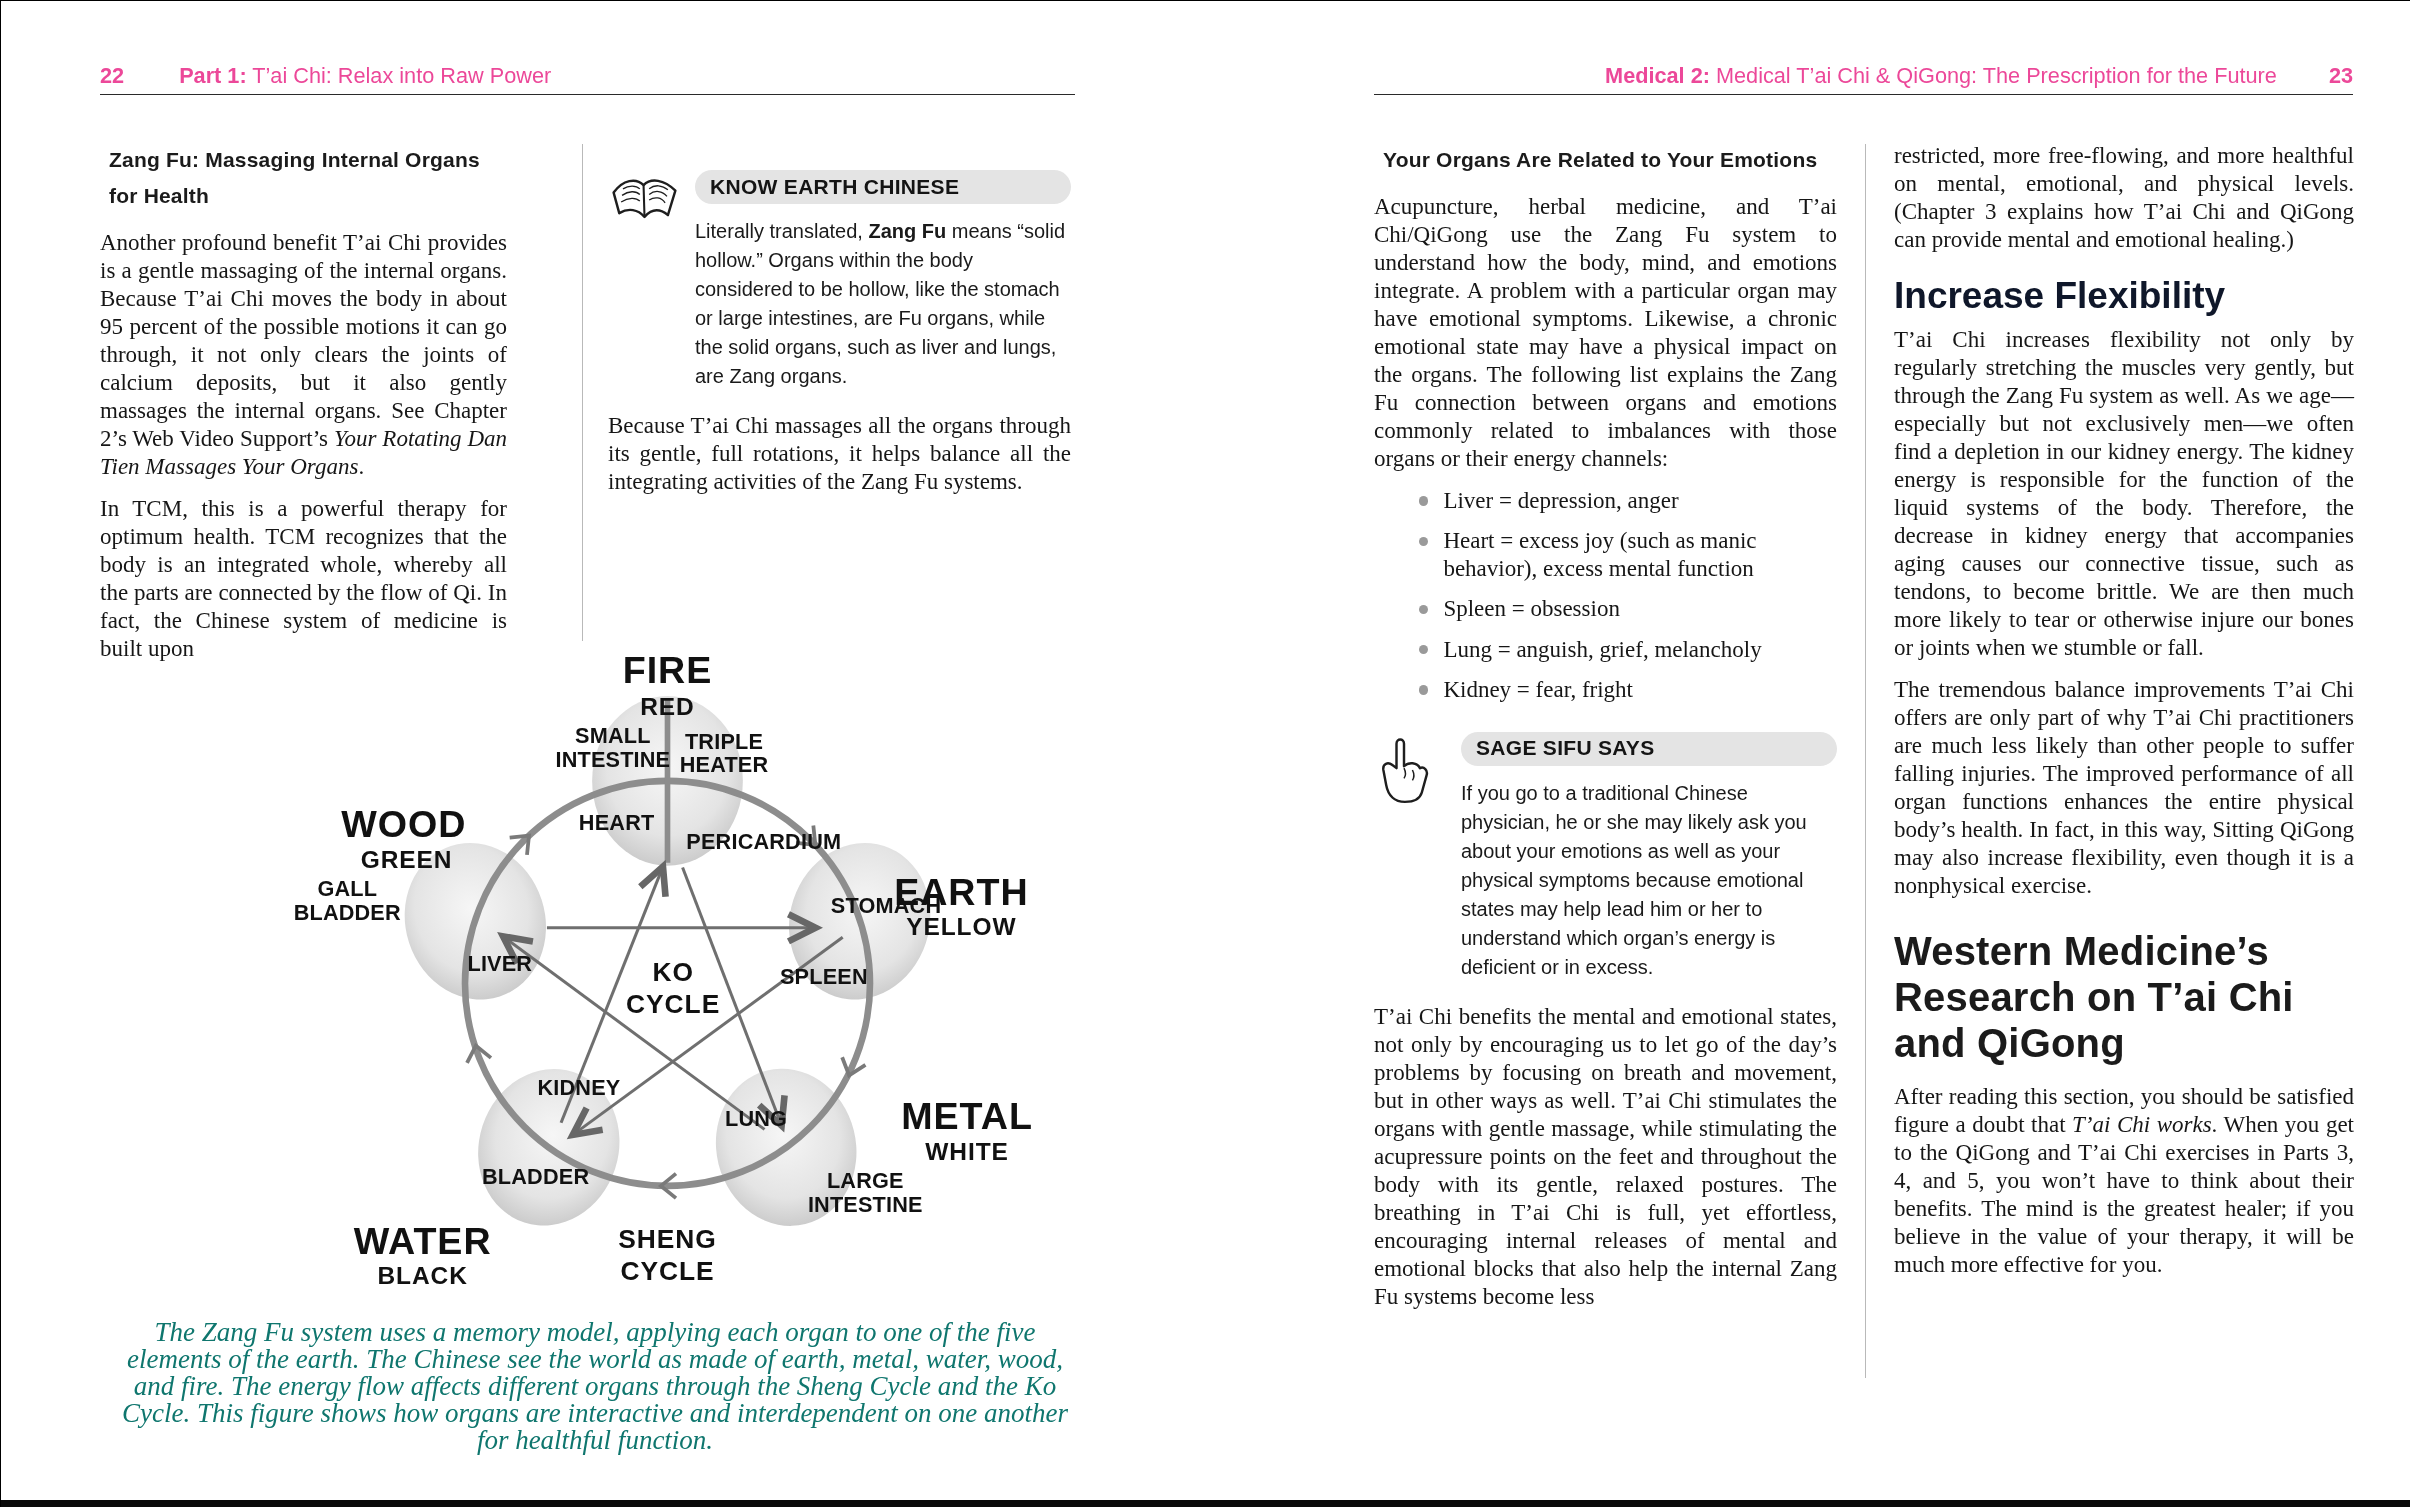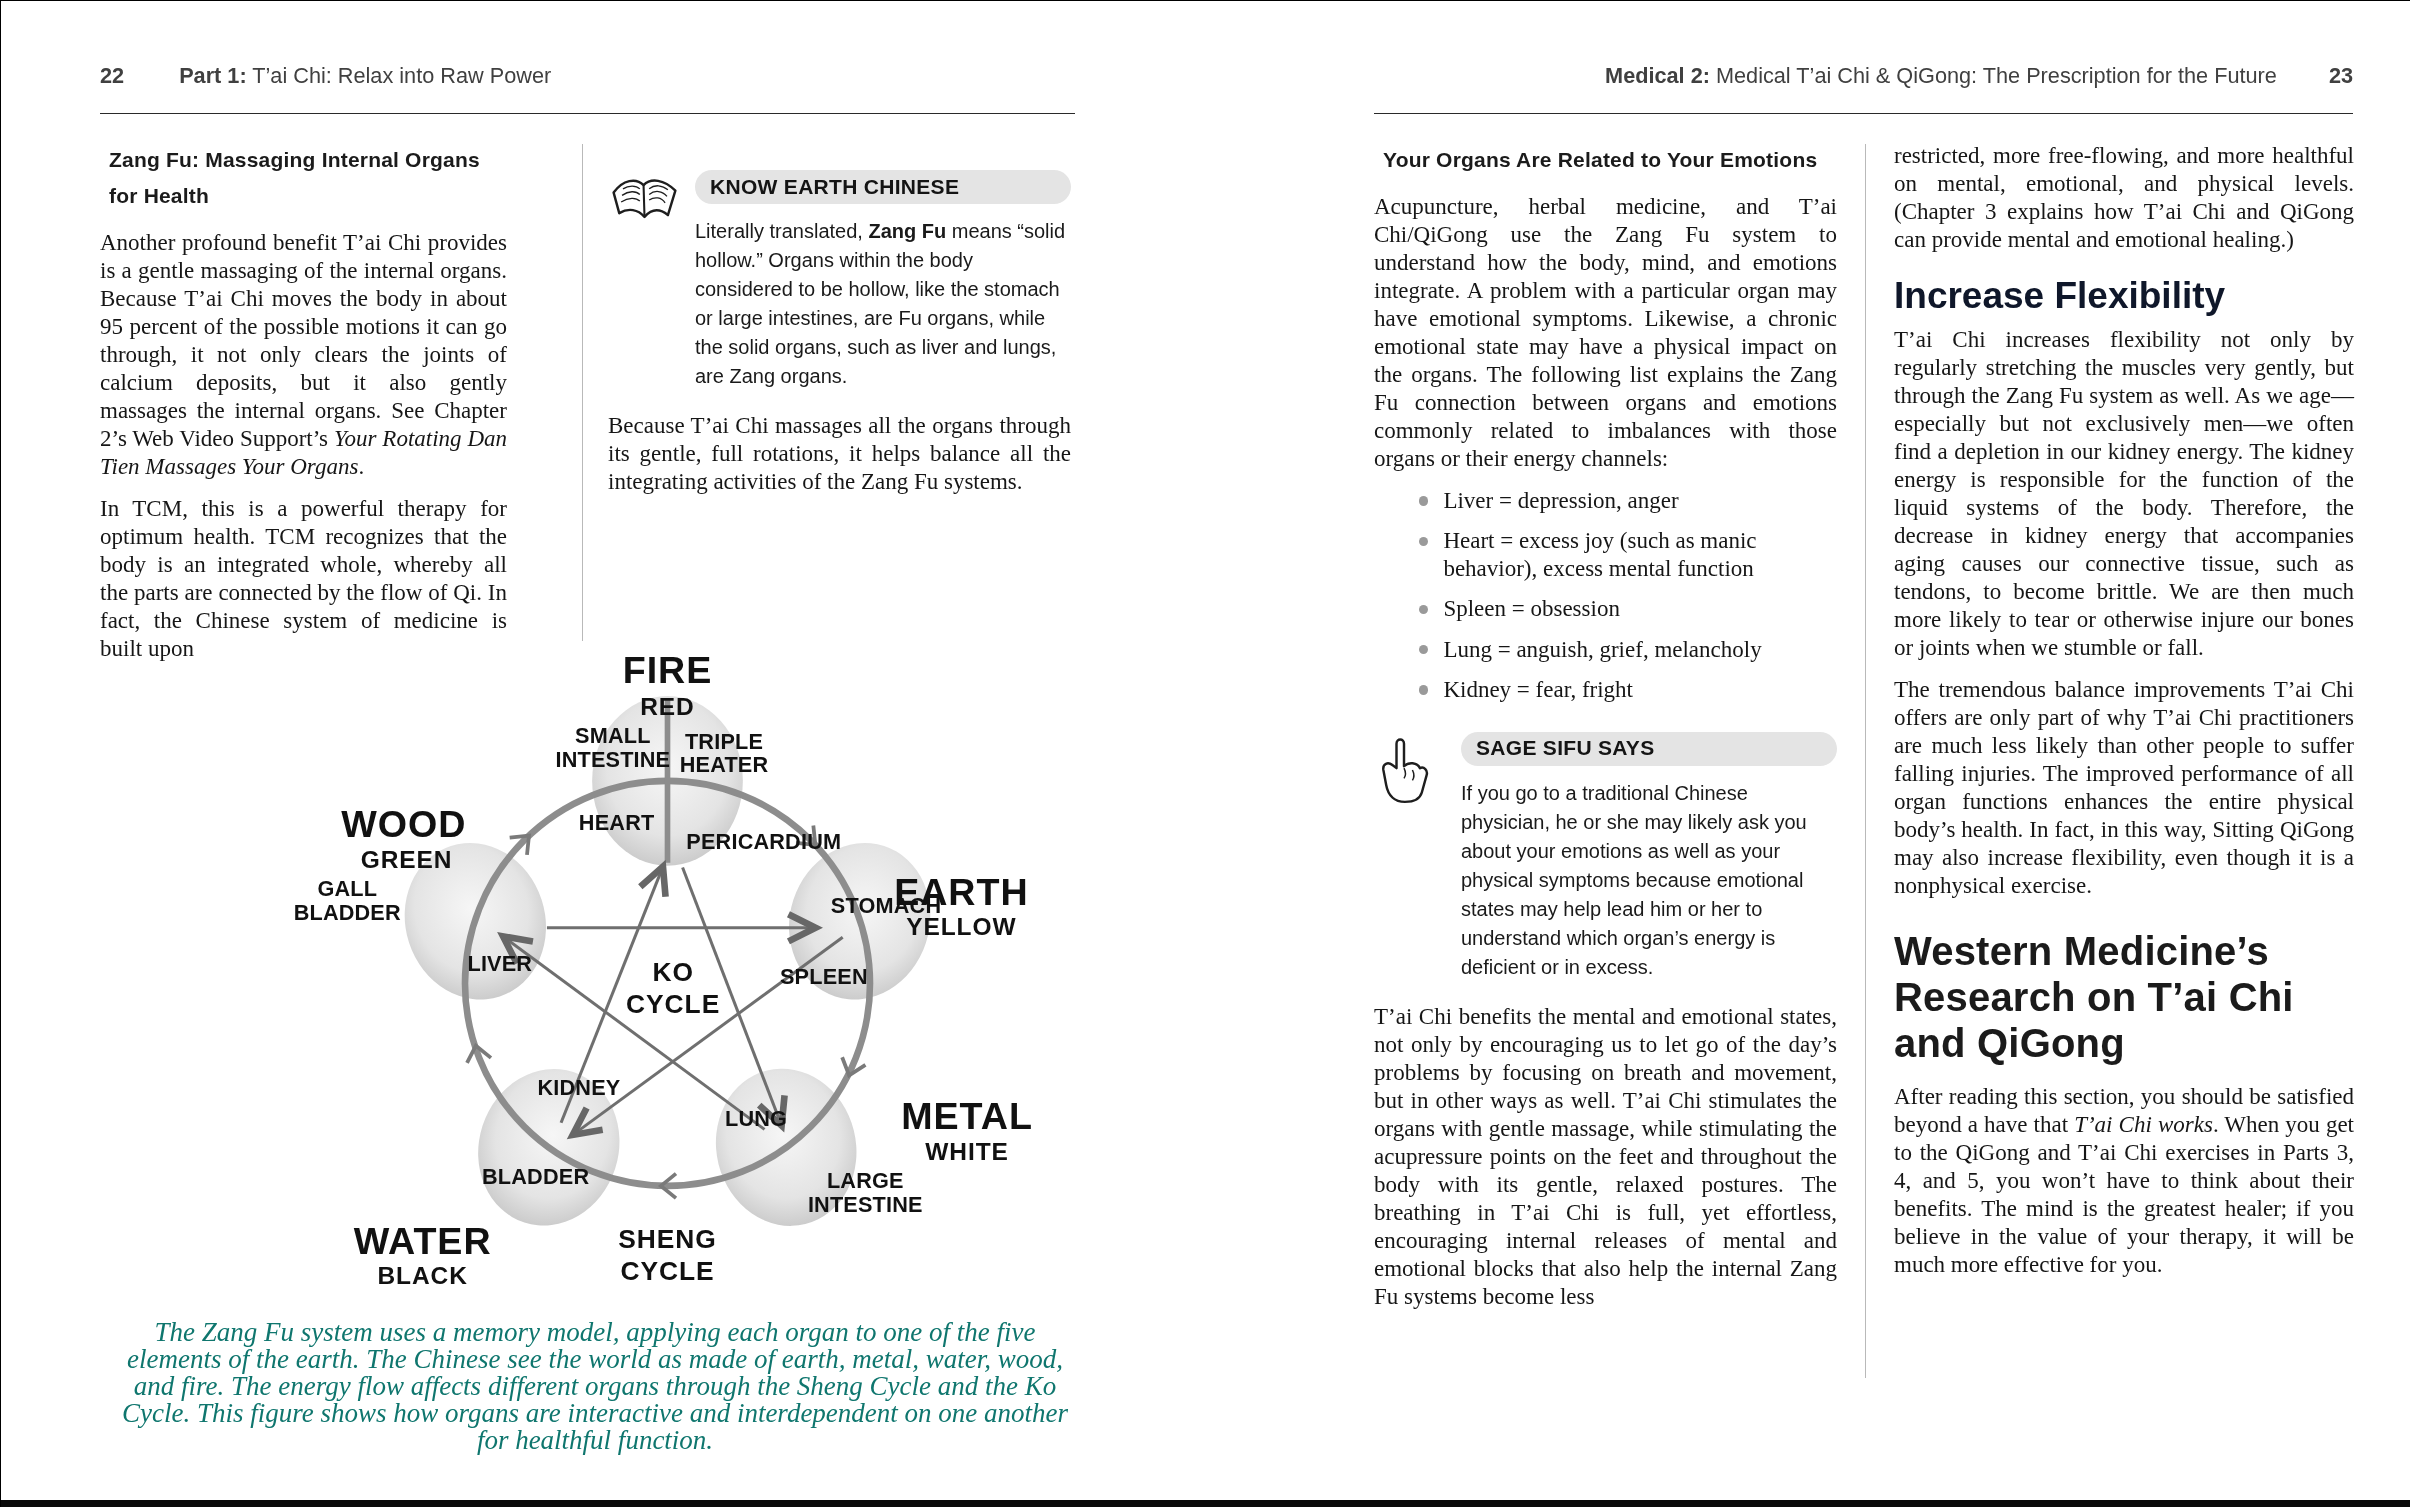--- a/index.html
+++ b/index.html
@@ -2,22 +2,22 @@
 <html style="font-size:15px"><head>
 <meta charset="utf-8">
 <style>
   html,body{margin:0;padding:0;background:#ffffff;}
   #sheet{
     position:relative;width:2411px;height:1508px;background:#ffffff;
     border:1.9px solid #000;box-sizing:border-box;overflow:hidden;
     font-family:"Liberation Serif", serif;color:#161616;
   }
   #bottom-bar{position:absolute;left:0;right:0;bottom:0;height:6.6px;background:#0a0a0a;}
-  .runhead{position:absolute;top:62px;font-family:"Liberation Sans", sans-serif;font-size:21.7px;color:#404040;
-    border-bottom:1.9px solid #2a2a2a;padding-bottom:24px;}
+  .runhead{position:absolute;top:62px;font-family:"Liberation Sans", sans-serif;font-size:21.7px;color:#ec4899;
+    border-bottom:1.9px solid #2a2a2a;padding-bottom:5px;}
   .runhead .b{font-weight:bold;}
   #head-left{left:99px;width:975px;}
   #head-right{left:1373px;width:979px;text-align:right;}
   #head-left .pgnum{margin-right:55px;}
   #head-right .pgnum{margin-left:52px;}
   .col{position:absolute;top:141px;}
   #col1{left:99px;width:407px;}
   #col2{left:607px;width:463px;}
   #col3{left:1373px;width:463px;}
   #col4{left:1893px;width:460px;}
@@ -216,18 +216,18 @@
 
     <div class="p">T’ai Chi benefits the mental and emotional states, not only by encouraging us to let go of the day’s problems by focusing on breath and movement, but in other ways as well. T’ai Chi stimulates the organs with gentle massage, while stimulating the acupressure points on the feet and throughout the body with its gentle, relaxed postures. The breathing in T’ai Chi is full, yet effortless, encouraging internal releases of mental and emotional blocks that also help the internal Zang Fu systems become less</div>
   </div>
 
   <div class="col" id="col4">
     <div class="p">restricted, more free-flowing, and more healthful on mental, emotional, and physical levels. (Chapter 3 explains how T’ai Chi and QiGong can provide mental and emotional healing.)</div>
     <div class="h2">Increase Flexibility</div>
     <div class="p">T’ai Chi increases flexibility not only by regularly stretching the muscles very gently, but through the Zang Fu system as well. As we age—especially but not exclusively men—we often find a depletion in our kidney energy. The kidney energy is responsible for the function of the liquid systems of the body. Therefore, the decrease in kidney energy that accompanies aging causes our connective tissue, such as tendons, to become brittle. We are then much more likely to tear or otherwise injure our bones or joints when we stumble or fall.</div>
     <div class="p">The tremendous balance improvements T’ai Chi offers are only part of why T’ai Chi practitioners are much less likely than other people to suffer falling injuries. The improved performance of all organ functions enhances the entire physical body’s health. In fact, in this way, Sitting QiGong may also increase flexibility, even though it is a nonphysical exercise.</div>
     <div class="h3">Western Medicine’s Research on T’ai Chi and QiGong</div>
-    <div class="p"><span>After reading this section, you should be satisfied beyond a have that </span><span class="it">T’ai Chi works</span><span>. When you get to the QiGong and T’ai Chi exercises in Parts 3, 4, and 5, you won’t have to think about their benefits. The mind is the greatest healer; if you believe in the value of your therapy, it will be much more effective for you.</span></div>
+    <div class="p"><span>After reading this section, you should be satisfied figure a doubt that </span><span class="it">T’ai Chi works</span><span>. When you get to the QiGong and T’ai Chi exercises in Parts 3, 4, and 5, you won’t have to think about their benefits. The mind is the greatest healer; if you believe in the value of your therapy, it will be much more effective for you.</span></div>
   </div>
 
   <div id="bottom-bar"></div>
 </div>
 
 
 </body></html>

